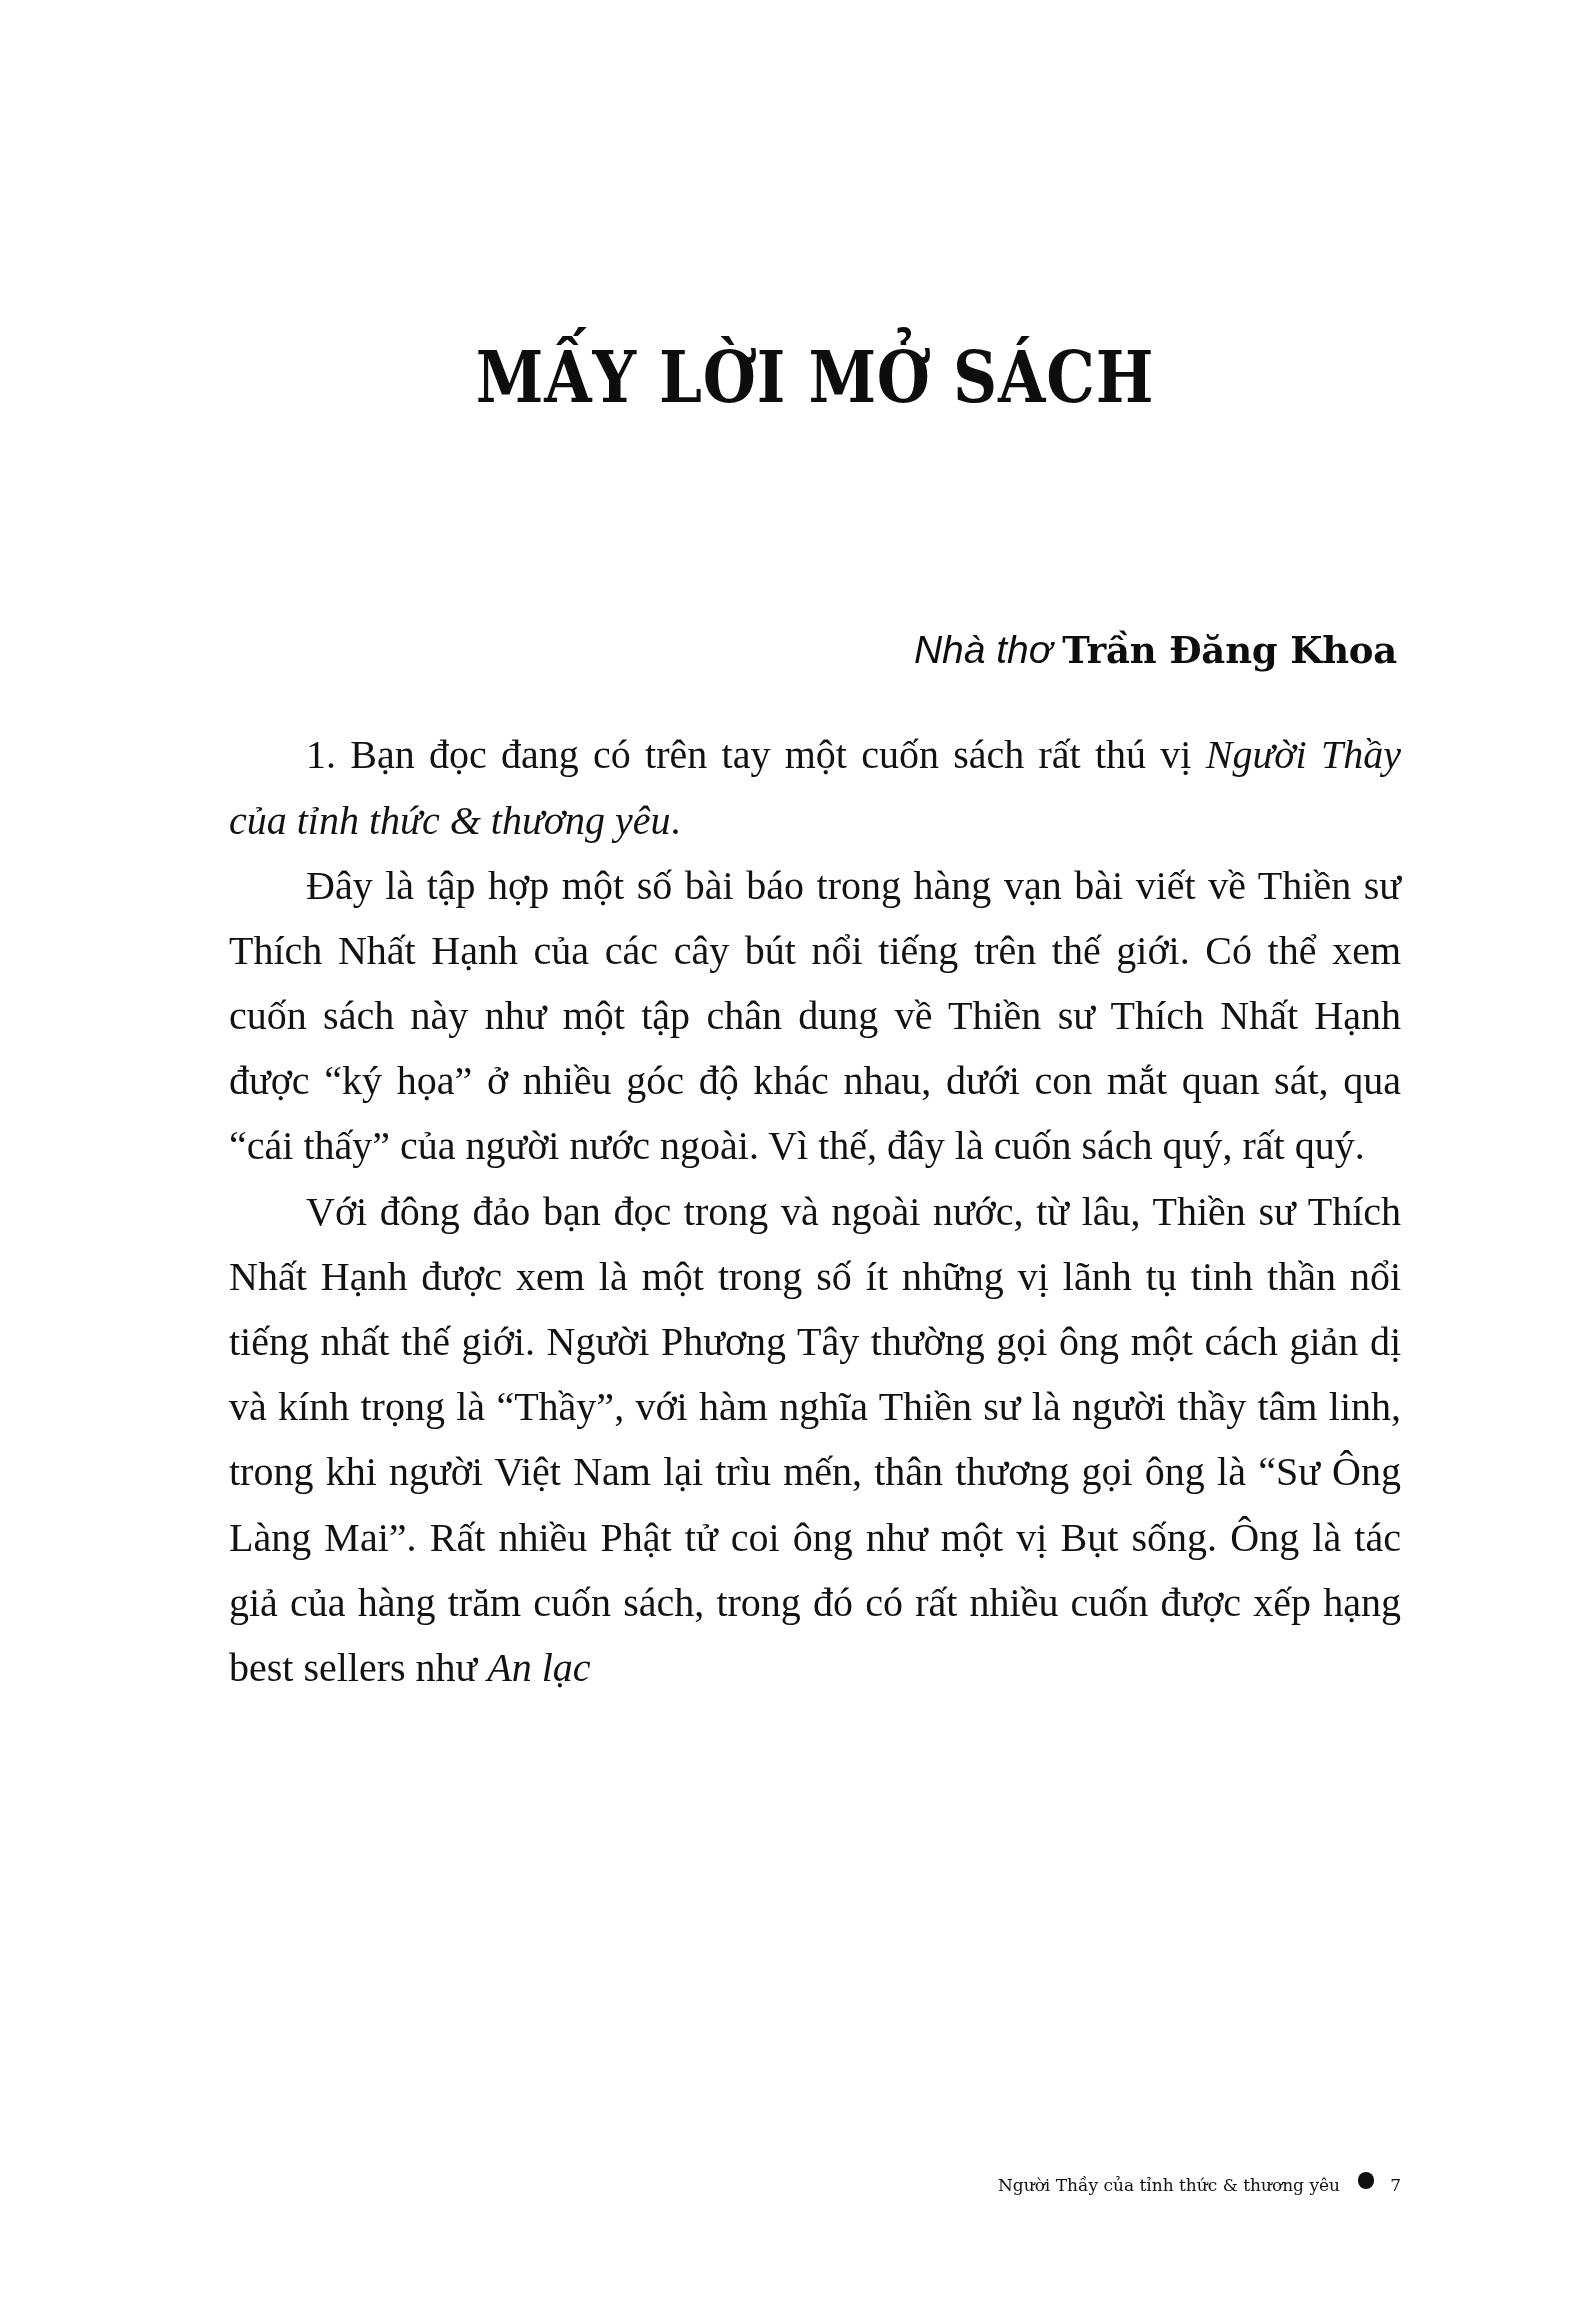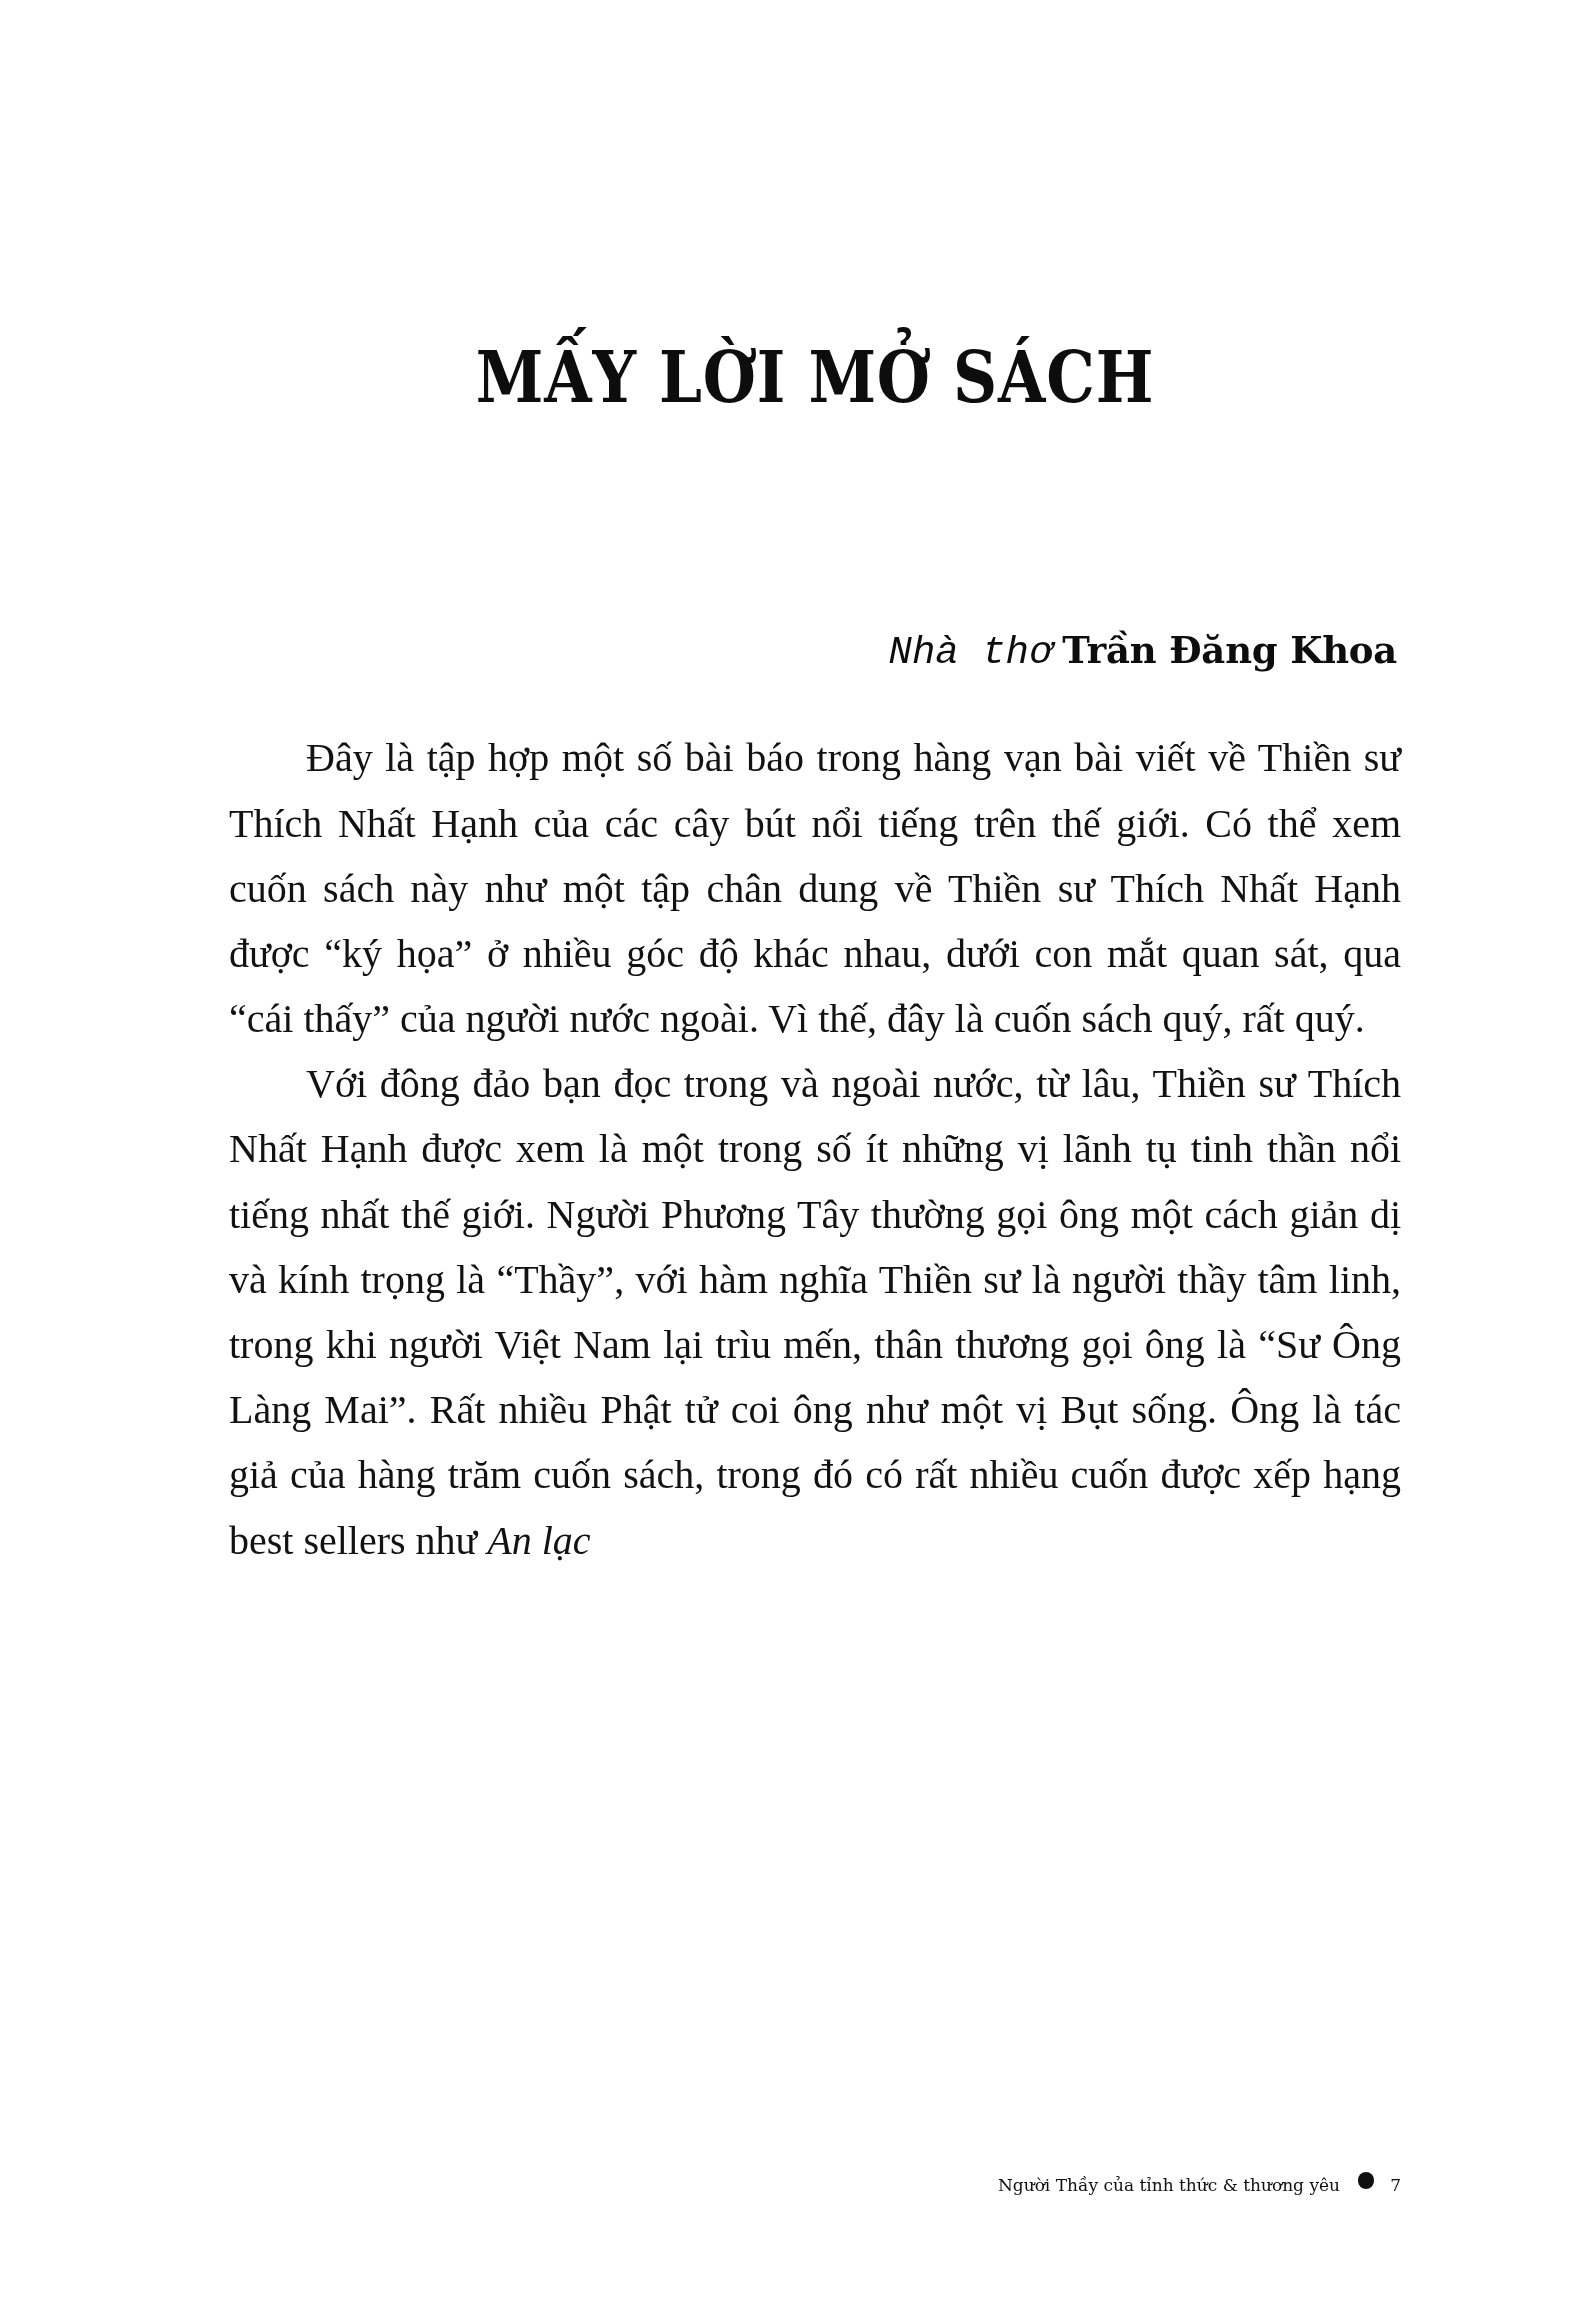--- a/index.html
+++ b/index.html
@@ -44,21 +44,21 @@
   .byline {
     margin-top: 212px;
     text-align: right;
     font-size: 39px;
     line-height: 1.2;
     color: #0d0d0d;
     padding-right: 3.9px;
   }
   .byline .role {
     font-style: italic;
-    font-family: Liberation Mono, monospace;
+    font-family: Liberation Sans, sans-serif;
     font-weight: 400;
   }
   .byline .name {
     font-family: "DejaVu Serif", serif;
     font-weight: 700;
     font-size: 37px;
     letter-spacing: -0.2px;
   }
   .body-text {
     margin-top: 49px;
@@ -109,20 +109,21 @@
 <div class="page">
   <div class="content">
 
     <h1 class="chapter-title">MẤY LỜI MỞ SÁCH</h1>
 
     <div class="byline">
       <span class="role">Nhà thơ</span><span>&nbsp;</span><span class="name">Trần Đăng Khoa</span>
     </div>
 
     <div class="body-text">
+      <p id="para-1"><span>1. Bạn đọc đang có trên tay một cuốn sách rất thú vị </span><em>Người Thầy của tỉnh thức &amp; thương yêu</em><span>.</span></p>
       <p id="para-2"><span>Đây là tập hợp một số bài báo trong hàng vạn bài viết về Thiền sư Thích Nhất Hạnh của các cây bút nổi tiếng trên thế giới. Có thể xem cuốn sách này như một tập chân dung về Thiền sư Thích Nhất Hạnh được “ký họa” ở nhiều góc độ khác nhau, dưới con mắt quan sát, qua “cái thấy” của người nước ngoài. Vì thế, đây là cuốn sách quý, rất quý.</span></p>
       <p id="para-3"><span>Với đông đảo bạn đọc trong và ngoài nước, từ lâu, Thiền sư Thích Nhất Hạnh được xem là một trong số ít những vị lãnh tụ tinh thần nổi tiếng nhất thế giới. Người Phương Tây thường gọi ông một cách giản dị và kính trọng là “Thầy”, với hàm nghĩa Thiền sư là người thầy tâm linh, trong khi người Việt Nam lại trìu mến, thân thương gọi ông là “Sư Ông Làng Mai”. Rất nhiều Phật tử coi ông như một vị Bụt sống. Ông là tác giả của hàng trăm cuốn sách, trong đó có rất nhiều cuốn được xếp hạng best sellers như </span><em>An lạc</em></p>
     </div>
 
   </div>
 
   <div class="footer">
     <span class="ftitle">Người Thầy của tỉnh thức &amp; thương yêu</span><span class="dot"></span><span class="pagenum">7</span>
   </div>
 </div>

